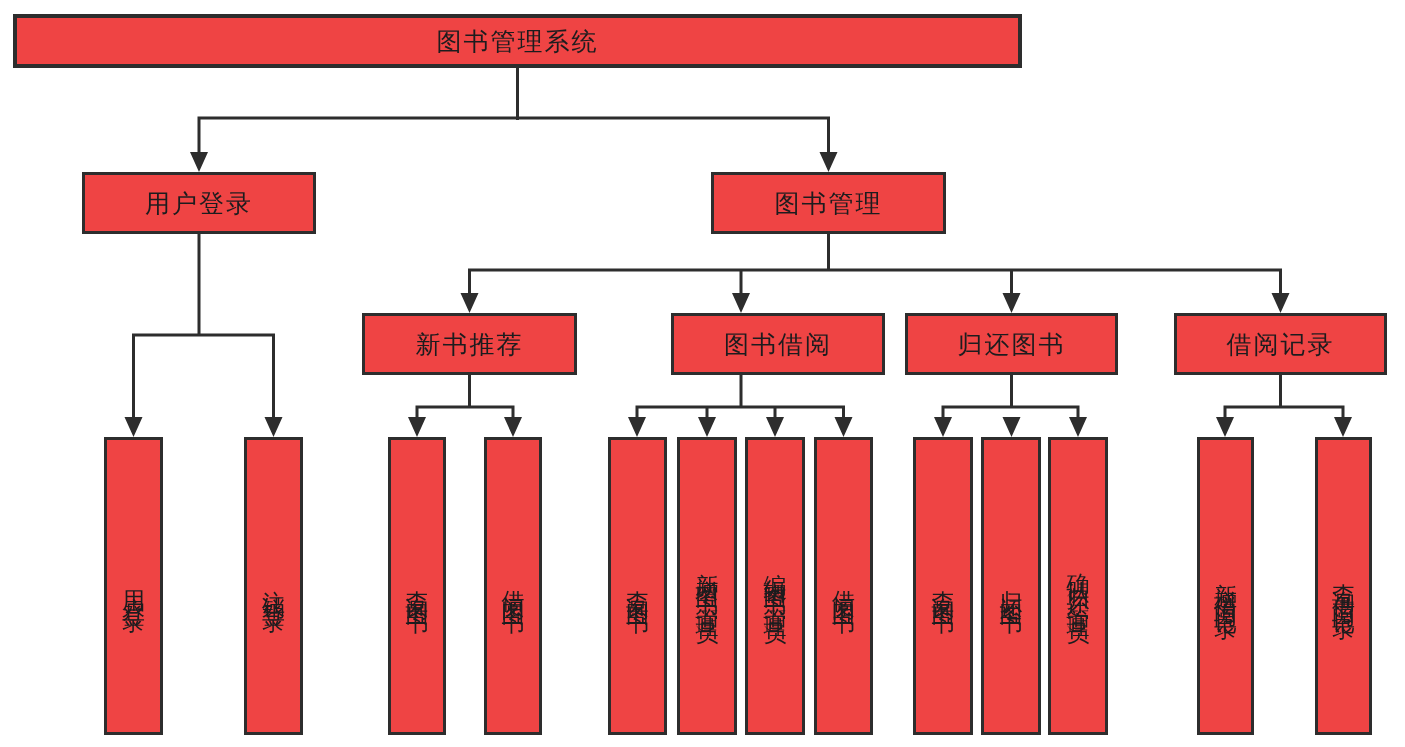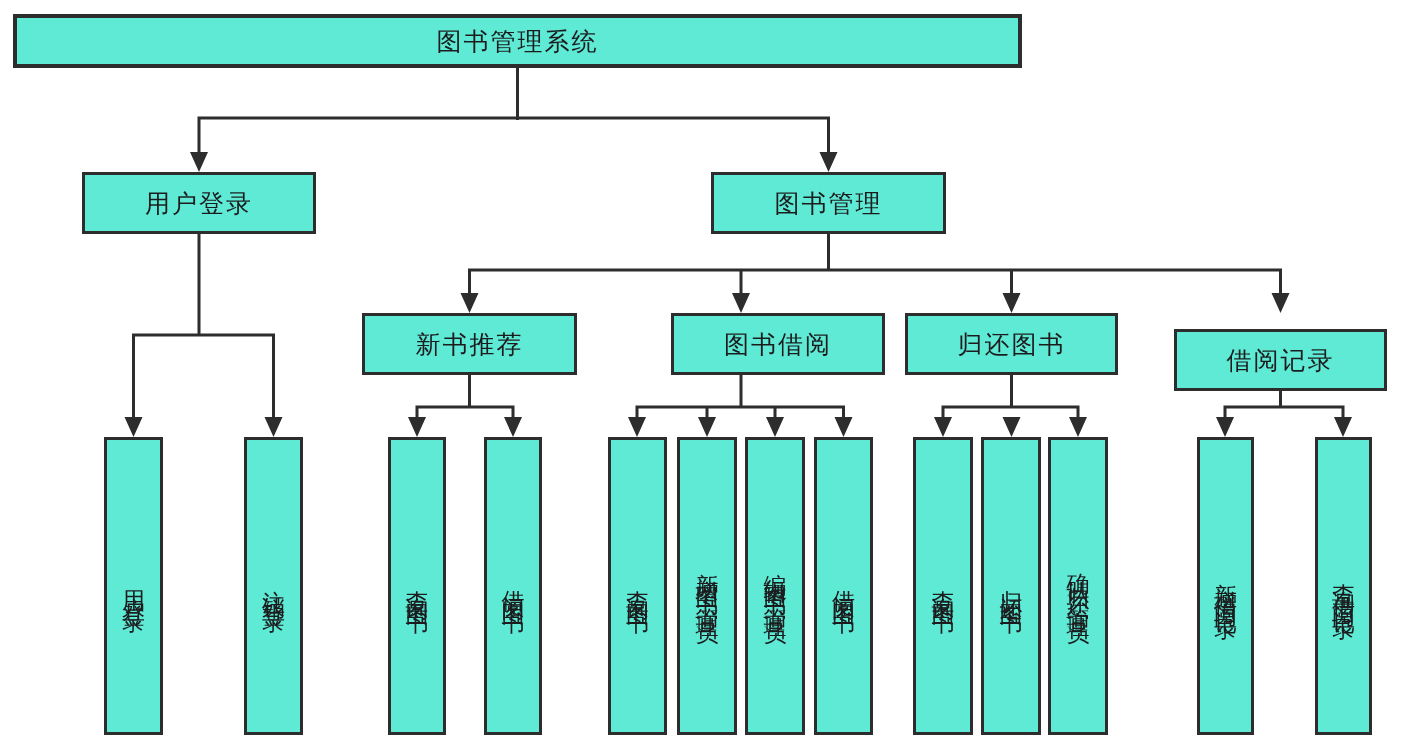--- a/index.html
+++ b/index.html
@@ -19,21 +19,21 @@
     position: absolute;
     left: 0;
     top: 0;
     width: 1405px;
     height: 747px;
     pointer-events: none;
   }
   .node {
     position: absolute;
     box-sizing: border-box;
-    background: #5eead4;
+    background: #ef4444;
     border: 3px solid #2d2d2d;
     display: flex;
     align-items: center;
     justify-content: center;
     color: #1c1c1e;
   }
   .node.root { border-width: 4px; }
   .hlabel {
     font-size: 25px;
     letter-spacing: 2px;
@@ -130,21 +130,21 @@
 
   <div class="node" style="left:362px; top:313px; width:215px; height:62px;">
     <span class="hlabel">新书推荐</span>
   </div>
   <div class="node" style="left:671px; top:313px; width:214px; height:62px;">
     <span class="hlabel">图书借阅</span>
   </div>
   <div class="node" style="left:905px; top:313px; width:213px; height:62px;">
     <span class="hlabel">归还图书</span>
   </div>
-  <div class="node" style="left:1174px; top:329px; width:213px; height:62px;">
+  <div class="node" style="left:1174px; top:313px; width:213px; height:62px;">
     <span class="hlabel">借阅记录</span>
   </div>
 
   <div class="node leaf" style="left:104px; top:437px; width:59px; height:298px;">
     <span class="vlabel">用户登录</span>
   </div>
   <div class="node leaf" style="left:244px; top:437px; width:59px; height:298px;">
     <span class="vlabel">注销登录</span>
   </div>
 

